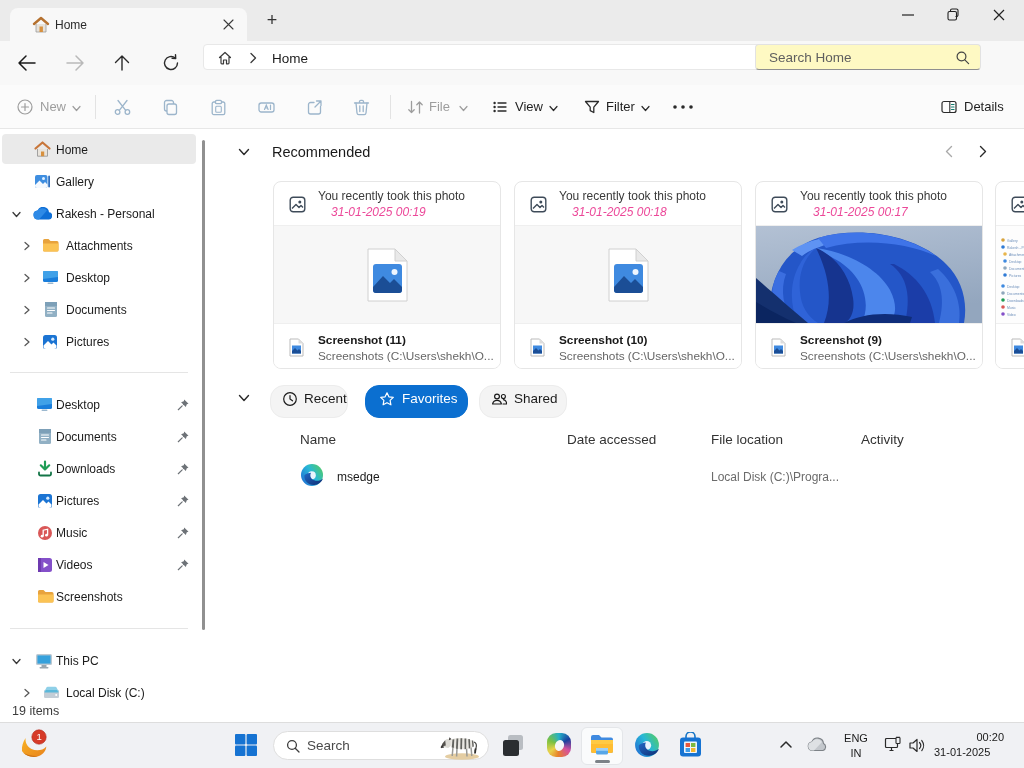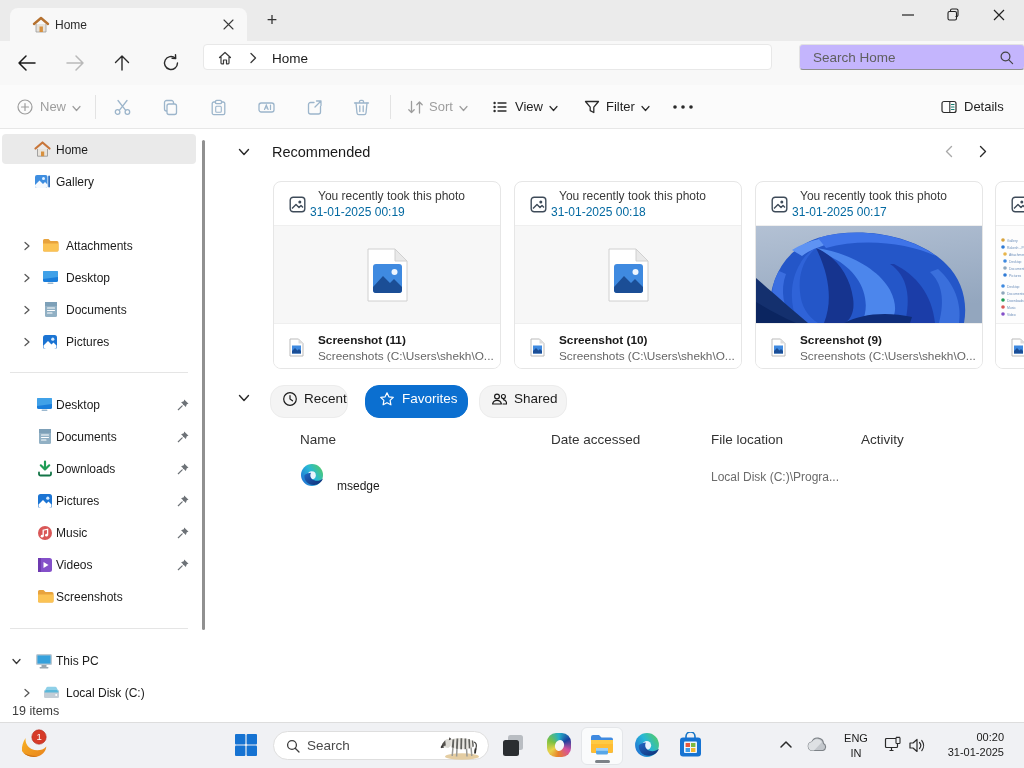--- a/index.html
+++ b/index.html
@@ -12,21 +12,21 @@
   
   .titlebar { position:absolute; left:0; top:0; width:1024px; height:41px; background:#ebebeb; }
   .tab { position:absolute; left:10px; top:8px; width:237px; height:33px; background:#f8f8f8; border-radius:8px 8px 0 0; }
   .tab-label { position:absolute; left:45px; top:10px; font-size:12px; color:#2b2b2b; }
   .newtab { position:absolute; left:261px; top:10px; width:22px; height:22px; color:#333; font-size:18px; text-align:center; line-height:21px; font-weight:300;}
 
   
   .navbar { position:absolute; left:0; top:41px; width:1024px; height:44px; background:#f8f8f8; }
   .addrbar { position:absolute; left:203px; top:3px; width:569px; height:26px; background:#fff; border:1px solid #e8e8e8; border-radius:4px; }
   .addr-home { position:absolute; left:68px; top:6px; font-size:13.5px; color:#1b1b1b; }
-  .searchbox { position:absolute; left:799px; top:3px; width:226px; height:26px; background:#c4b5fd; border:1px solid #e2e2e2; border-bottom-color:#8f8f8f; border-radius:4px; }
+  .searchbox { position:absolute; left:755px; top:3px; width:226px; height:26px; background:#fef9c3; border:1px solid #e2e2e2; border-bottom-color:#8f8f8f; border-radius:4px; }
   .search-ph { position:absolute; left:13px; top:5px; font-size:13.5px; color:#5f5f5f; }
 
   
   .toolbar { position:absolute; left:0; top:85px; width:1024px; height:44px; background:#fbfbfb; border-bottom:1px solid #e7e7e7; }
   .tb-sep { position:absolute; top:10px; width:1px; height:24px; background:#e3e3e3; }
   .tb-label { position:absolute; top:14px; font-size:13px; color:#1f1f1f; }
   .tb-label.dis { color:#9d9d9d; }
 
   
   .sidebar { position:absolute; left:0; top:129px; width:211px; height:571px; background:#fff; }
@@ -34,21 +34,21 @@
   .side-label { position:absolute; left:56px; top:9px; font-size:12px; color:#1b1b1b; white-space:nowrap; }
   .side-sel { position:absolute; left:2px; top:0; width:194px; height:30px; background:#eaeaea; border-radius:4px; }
   .side-sep { position:absolute; left:10px; width:178px; height:1px; background:#e5e5e5; }
 
   
   .content { position:absolute; left:211px; top:129px; width:813px; height:571px; background:#fff; }
   .sec-hdr { position:absolute; font-size:14.5px; color:#1a1a1a; }
   .card { position:absolute; top:52px; width:228px; height:188px; background:#fff; border:1px solid #e6e6e6; border-radius:8px; overflow:hidden; }
   .card-hd { position:absolute; left:0; top:0; width:100%; height:44px; border-bottom:1px solid #efefef; }
   .card-t1 { position:absolute; left:44px; top:7px; font-size:12px; color:#3a3a3a; white-space:nowrap; }
-  .card-t2 { position:absolute; left:36px; top:23px; font-size:12px; color:#0369a1; }
+  .card-t2 { position:absolute; left:57px; top:23px; font-size:12px; color:#ec4899;font-style:italic; }
   .card-prev { position:absolute; left:0; top:44px; width:100%; height:97px; background:#f7f7f7; }
   .card-ft { position:absolute; left:0; top:141px; width:100%; height:47px; background:#fff; border-top:1px solid #efefef; }
   .card-f1 { position:absolute; left:44px; top:9px; font-size:11.8px; font-weight:bold; color:#191919; white-space:nowrap; }
   .card-f2 { position:absolute; left:44px; top:25px; font-size:11.8px; color:#666; white-space:nowrap; }
 
   .pill { position:absolute; top:256px; height:33px; border-radius:14px; background:#f4f4f4; border:1px solid #ececec; }
   .pill-label { font-size:13.5px; color:#1b1b1b; }
 
   .col-hdr { position:absolute; top:303px; font-size:13.5px; color:#333; }
 
@@ -156,21 +156,21 @@
         <path d="M11.5 3 H16 V7.5 M16 3 L10 9" fill="none" stroke="#9cb5cb" stroke-width="1.3" stroke-linecap="round" stroke-linejoin="round"></path>
       </svg>
     <svg class="abs" style="left:352px; top:13px" width="19" height="19" viewBox="0 0 19 19">
         <path d="M4 5 L5 15 a1.8 1.8 0 0 0 1.8 1.6 h5.4 a1.8 1.8 0 0 0 1.8-1.6 L15 5" fill="none" stroke="#9cb5cb" stroke-width="1.3" stroke-linecap="round"></path>
         <path d="M2.5 5 H16.5 M7.5 5 V3.6 a1.3 1.3 0 0 1 1.3-1.3 h1.4 a1.3 1.3 0 0 1 1.3 1.3 V5 M7.8 8 V13.5 M11.2 8 V13.5" stroke="#9cb5cb" stroke-width="1.3" fill="none" stroke-linecap="round"></path>
       </svg>
     <div class="tb-sep" style="left:390px"></div>
     <svg class="abs" style="left:406px; top:13px" width="19" height="19" viewBox="0 0 19 19">
         <path d="M5.5 3.5 V14.5 M5.5 14.5 L2.8 11.8 M5.5 14.5 L8.2 11.8 M13.5 15 V4 M13.5 4 L10.8 6.7 M13.5 4 L16.2 6.7" fill="none" stroke="#9d9d9d" stroke-width="1.3" stroke-linecap="round" stroke-linejoin="round"></path>
       </svg>
-    <div class="tb-label dis" style="left:429px">Sort</div>
+    <div class="tb-label dis" style="left:429px">File</div>
     <svg class="abs" style="left:458px; top:18px" width="11" height="11" viewBox="0 0 11 11">
         <path d="M2 3.5 L5.5 7.5 L9 3.5" fill="none" stroke="#9d9d9d" stroke-width="1.2" stroke-linecap="round" stroke-linejoin="round"></path>
       </svg>
     <svg class="abs" style="left:491px; top:13px" width="18" height="18" viewBox="0 0 18 18">
         <circle cx="3.6" cy="5" r="1.2" fill="#2a2a2a"></circle>
         <circle cx="3.6" cy="9" r="1.2" fill="#2a2a2a"></circle>
         <circle cx="3.6" cy="13" r="1.2" fill="#2a2a2a"></circle>
         <path d="M7 5 H15 M7 9 H15 M7 13 H15" stroke="#2a2a2a" stroke-width="1.3" stroke-linecap="round"></path>
       </svg>
     <div class="tb-label" style="left:515px">View</div>
@@ -212,20 +212,30 @@
     <div class="side-item" style="top:37px">
       <svg class="abs" style="left:34px; top:7px" width="17" height="17" viewBox="0 0 17 17">
         <rect x="1" y="2" width="12.5" height="13" rx="2" fill="#3f8ee0"></rect>
         <path d="M1 12 L5.5 7.5 L9 11 L11 9 L13.5 11.5 V13 a2 2 0 0 1 -2 2 H3 a2 2 0 0 1 -2-2 Z" fill="#fff" opacity="0.95"></path>
         <circle cx="9.5" cy="5.5" r="1.5" fill="#dff0ff"></circle>
         <rect x="14.2" y="2.5" width="1.8" height="12" rx="0.9" fill="#2f6fbe"></rect>
       </svg>
       <div class="side-label">Gallery</div>
     </div>
 
+    <div class="side-item" style="top:69px">
+      <svg class="abs" style="left:11px; top:11px" width="11" height="11" viewBox="0 0 11 11">
+          <path d="M2 3.5 L5.5 7.5 L9 3.5" fill="none" stroke="#3a3a3a" stroke-width="1.3" stroke-linecap="round" stroke-linejoin="round"></path>
+        </svg>
+      <svg class="abs" style="left:33px; top:9px" width="19" height="13" viewBox="0 0 19 13">
+        <path d="M5 12.5 a4.5 4.5 0 0 1 -0.5-8.97 A6 6 0 0 1 16 5.3 a3.6 3.6 0 0 1 -0.8 7.2 Z" fill="#0f6fd6"></path>
+        <path d="M5 12.5 a4.5 4.5 0 0 1 -0.5-8.97 A6 6 0 0 1 14 3.6 L6 12.5 Z" fill="#2e8ae6"></path>
+      </svg>
+      <div class="side-label">Rakesh - Personal</div>
+    </div>
 
     <div class="side-item" style="top:101px">
       <svg class="abs" style="left:22px; top:11px" width="10" height="10" viewBox="0 0 10 10">
           <path d="M3 1.5 L7 5 L3 8.5" fill="none" stroke="#555" stroke-width="1.2" stroke-linecap="round" stroke-linejoin="round"></path>
         </svg>
       <svg class="abs" style="left:42px; top:8px" width="17" height="15" viewBox="0 0 17 15">
         <path d="M1 2.5 a1.5 1.5 0 0 1 1.5-1.5 h4 l2 2 H15 a1.5 1.5 0 0 1 1.5 1.5 V12 a1.5 1.5 0 0 1 -1.5 1.5 H2.5 A1.5 1.5 0 0 1 1 12 Z" fill="#e8a33d"></path>
         <path d="M1 5.5 H16.5 V12 a1.5 1.5 0 0 1 -1.5 1.5 H2.5 A1.5 1.5 0 0 1 1 12 Z" fill="#fbc354"></path>
       </svg>
       <div class="side-label" style="left:66px">Attachments</div>
@@ -570,40 +580,40 @@
       <svg class="abs" style="left:11px; top:5px" width="17" height="16" viewBox="0 0 17 16">
           <circle cx="6" cy="5.5" r="2.4" fill="none" stroke="#1b1b1b" stroke-width="1.2"></circle>
           <path d="M1.6 13 a4.5 4.5 0 0 1 8.8 0 Z" fill="none" stroke="#1b1b1b" stroke-width="1.2" stroke-linejoin="round"></path>
           <circle cx="12.4" cy="5.5" r="2" fill="none" stroke="#1b1b1b" stroke-width="1.1"></circle>
           <path d="M12 13 h3.5 a3.8 3.8 0 0 0 -3.2-4.4" fill="none" stroke="#1b1b1b" stroke-width="1.1" stroke-linecap="round"></path>
         </svg>
       <div class="pill-label abs" style="left:34px; top:5px">Shared</div>
     </div>
 
     <div class="col-hdr" style="left:89px">Name</div>
-    <div class="col-hdr" style="left:340px">Date accessed</div>
+    <div class="col-hdr" style="left:356px">Date accessed</div>
     <div class="col-hdr" style="left:500px">File location</div>
     <div class="col-hdr" style="left:650px">Activity</div>
     <svg class="abs" style="left:89px; top:334px" width="24" height="24" viewBox="0 0 24 24">
       <defs>
         <linearGradient id="eg1" x1="0" y1="0.75" x2="1" y2="0.1">
             <stop offset="0" stop-color="#2173d4"></stop>
             <stop offset="0.5" stop-color="#28b8d7"></stop>
             <stop offset="1" stop-color="#55cc5e"></stop>
           </linearGradient>
         <linearGradient id="es1" x1="0" y1="0" x2="1" y2="1">
             <stop offset="0" stop-color="#2168c4"></stop>
             <stop offset="1" stop-color="#0f2e74"></stop>
           </linearGradient>
       </defs>
       <circle cx="12" cy="12" r="11" fill="url(#eg1)"></circle>
       <ellipse cx="11.8" cy="12.3" rx="4" ry="4" fill="#e8f4fd"></ellipse>
       <path d="M4.4 12.2 C3.8 17.8 8.6 22.4 14.3 21.9 C18.2 21.6 21.8 19.1 23 15.4 C20 18.2 15 18.4 12.2 16.2 C10.2 14.6 9.8 12 11 9.8 C8.4 10 5.8 11 4.4 12.2 Z" fill="url(#es1)"></path>
     </svg>
-    <div class="abs" style="left:126px; top:350px; font-size:12px; color:#1b1b1b;">msedge</div>
+    <div class="abs" style="left:126px; top:341px; font-size:12px; color:#1b1b1b;">msedge</div>
     <div class="abs" style="left:500px; top:341px; font-size:12px; color:#6b6b6b;">Local Disk (C:)\Progra...</div>
   </div>
 
   <div class="statusbar">
     <div class="abs" style="left:12px; top:4px; font-size:12.5px; color:#3c3c3c;">19 items</div>
   </div>
 
   <div class="taskbar" id="taskbar">
 
     <svg class="abs" style="left:19px; top:2px" width="30" height="34" viewBox="0 0 30 34">
@@ -713,16 +723,16 @@
       <rect x="1.5" y="2.5" width="12" height="9" rx="1" fill="none" stroke="#2a2a2a" stroke-width="1.2"></rect>
       <path d="M5.5 14.5 h4 M7.5 11.5 V14.5" stroke="#2a2a2a" stroke-width="1.2"></path>
       <rect x="12" y="1.5" width="4" height="6" rx="0.8" fill="#f0f1f4" stroke="#2a2a2a" stroke-width="1.1"></rect>
       <path d="M13 1.5 V0.5 M15 1.5 V0.5" stroke="#2a2a2a" stroke-width="1"></path>
     </svg>
     <svg class="abs" style="left:908px; top:13px" width="19" height="19" viewBox="0 0 19 19">
       <path d="M2 7 H5 L9 3.5 V15.5 L5 12 H2 Z" fill="none" stroke="#2a2a2a" stroke-width="1.2" stroke-linejoin="round"></path>
       <path d="M11.5 6.5 a4.5 4.5 0 0 1 0 6 M13.8 4.5 a8 8 0 0 1 0 10" fill="none" stroke="#2a2a2a" stroke-width="1.2" stroke-linecap="round"></path>
     </svg>
     <div class="tray-txt" style="left:934px; top:8px; width:70px; text-align:right;">00:20</div>
-    <div class="tray-txt" style="left:934px; top:23px; width:70px; text-align:right;">31-01-2025</div>
+    <div class="tray-txt" style="left:934px; top:23px; width:70px; text-align:left;">31-01-2025</div>
   </div>
 
 </div>
 
 </body></html>

